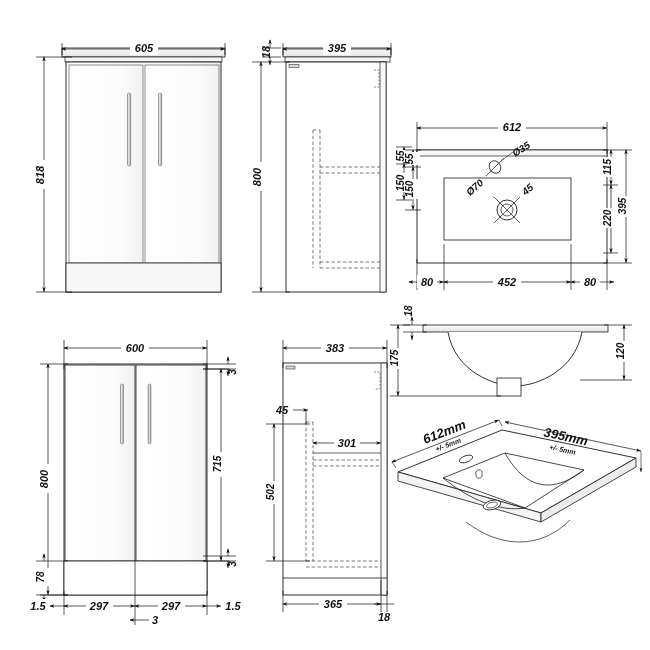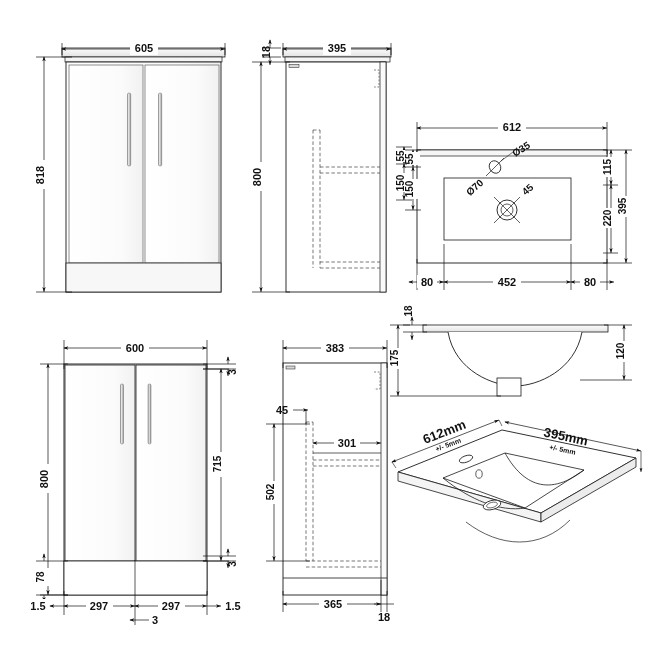--- a/index.html
+++ b/index.html
@@ -13,20 +13,21 @@
     height: 650px;
     font-family: "Liberation Sans", sans-serif;
     color: #1a1a1a;
     overflow: hidden;
   }
   #sheet {
     position: relative;
     width: 650px;
     height: 558px;
     background: #a3a3a3;
+    font-style: italic;
   }
   #sheet svg {
     display: block;
     width: 650px;
     height: 650px;
   }
   .dimtxt {
     font-family: "Liberation Sans", sans-serif;
     font-size: 11px;
     font-weight: bold;

